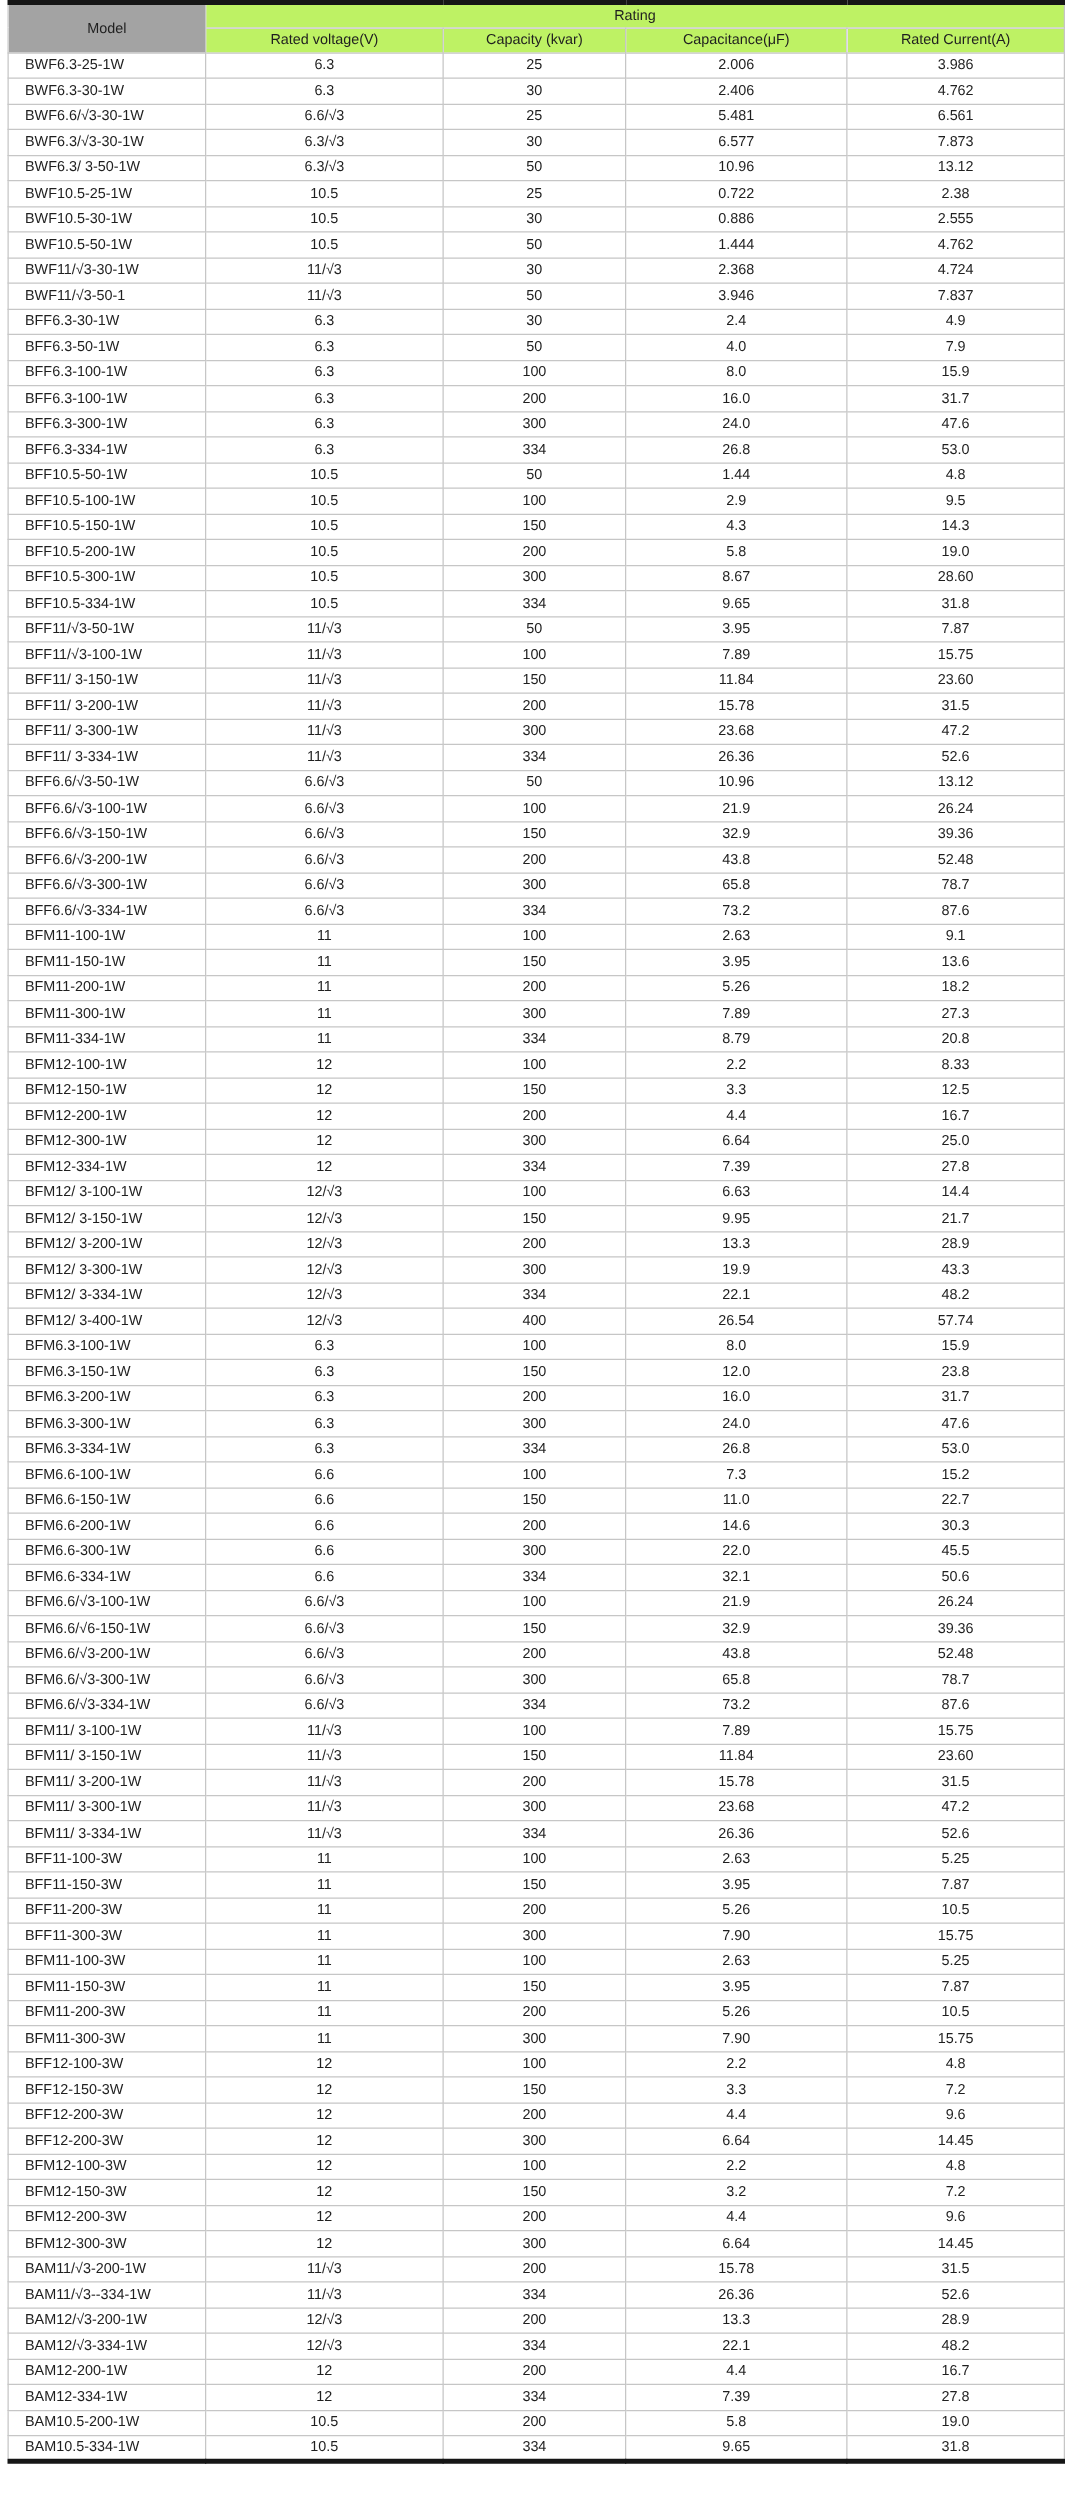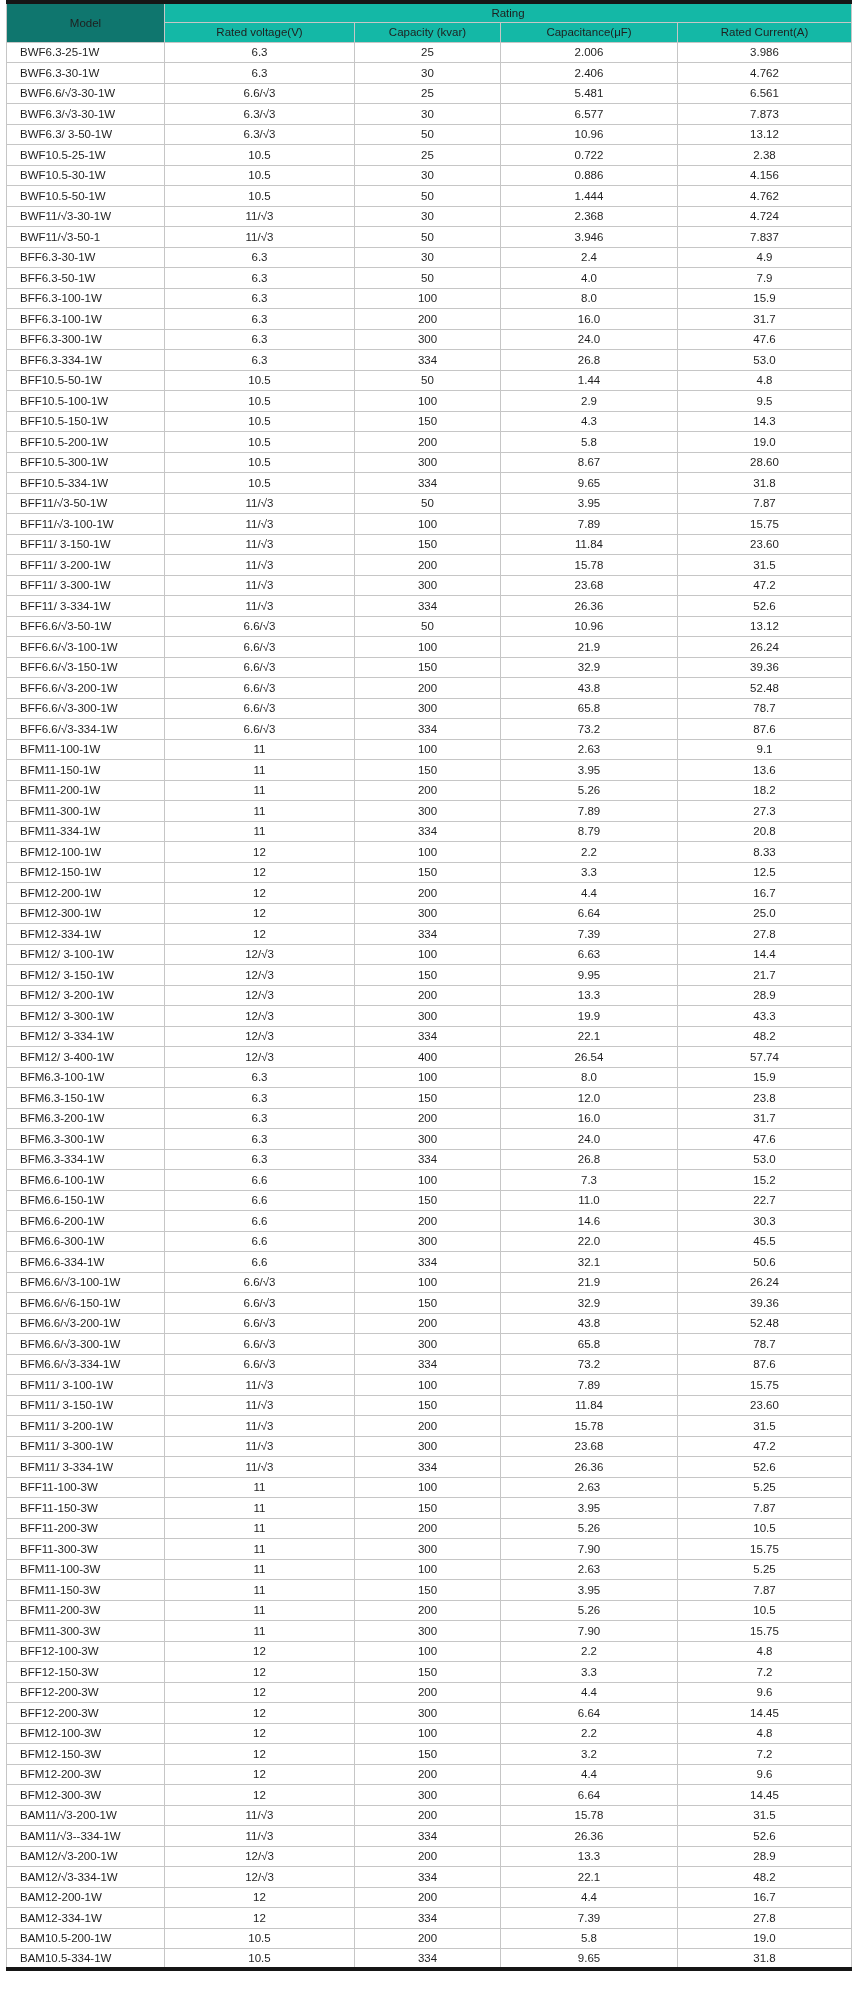--- a/index.html
+++ b/index.html
@@ -41,24 +41,24 @@
     padding: 0 4px;
     text-align: center;
     vertical-align: middle;
     font-weight: normal;
     white-space: nowrap;
     overflow: hidden;
   }
   thead tr { height: 20px; }
   thead th.rating-head,
   thead th.sub-head {
-    background: #14b8a6;
+    background: #bef264;
   }
   thead th.model-head {
-    background: #0f766e;
+    background: #a3a3a3;
   }
   tbody tr { height: 20.5px; }
   tbody td.model-cell {
     text-align: left;
     padding-left: 13px;
   }
 </style>
 </head>
 <body>
 
@@ -130,21 +130,21 @@
     <td class="cap-cell">25</td>
     <td class="capac-cell">0.722</td>
     <td class="curr-cell">2.38</td>
   </tr>
 
   <tr>
     <td class="model-cell">BWF10.5-30-1W</td>
     <td class="volt-cell">10.5</td>
     <td class="cap-cell">30</td>
     <td class="capac-cell">0.886</td>
-    <td class="curr-cell">4.156</td>
+    <td class="curr-cell">2.555</td>
   </tr>
 
   <tr>
     <td class="model-cell">BWF10.5-50-1W</td>
     <td class="volt-cell">10.5</td>
     <td class="cap-cell">50</td>
     <td class="capac-cell">1.444</td>
     <td class="curr-cell">4.762</td>
   </tr>
 

